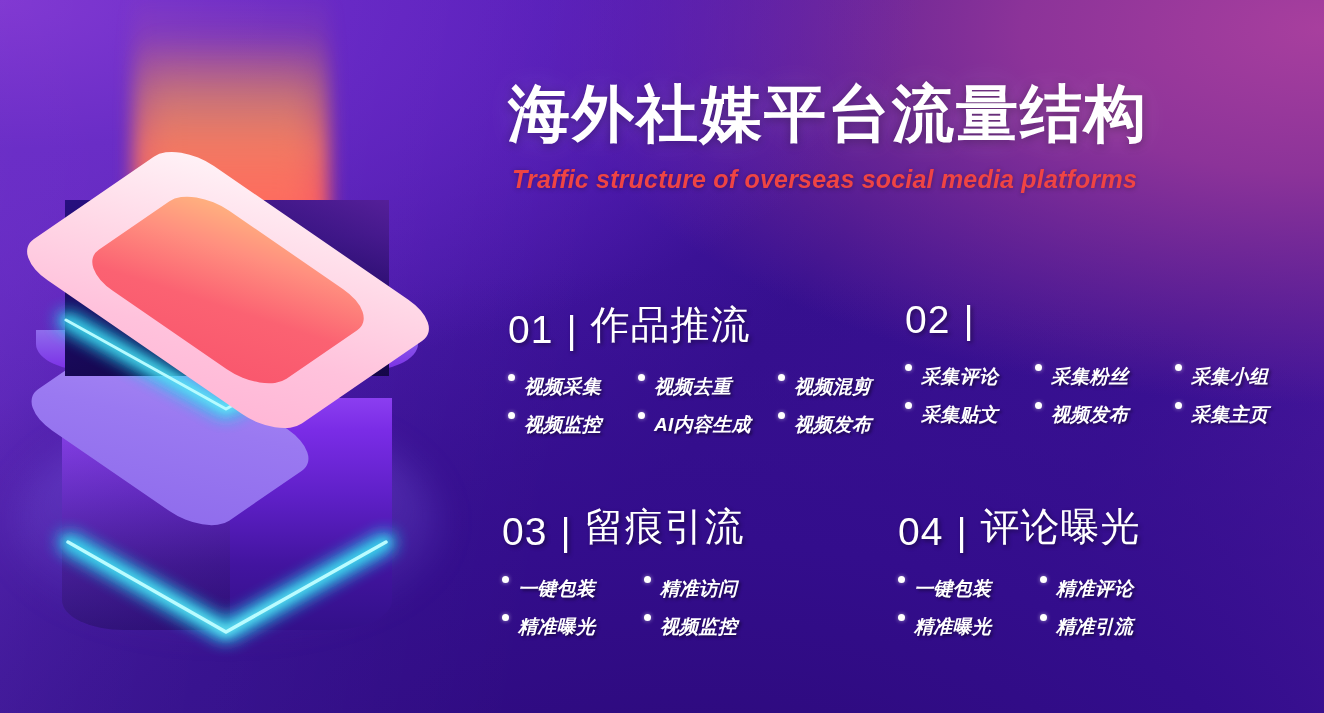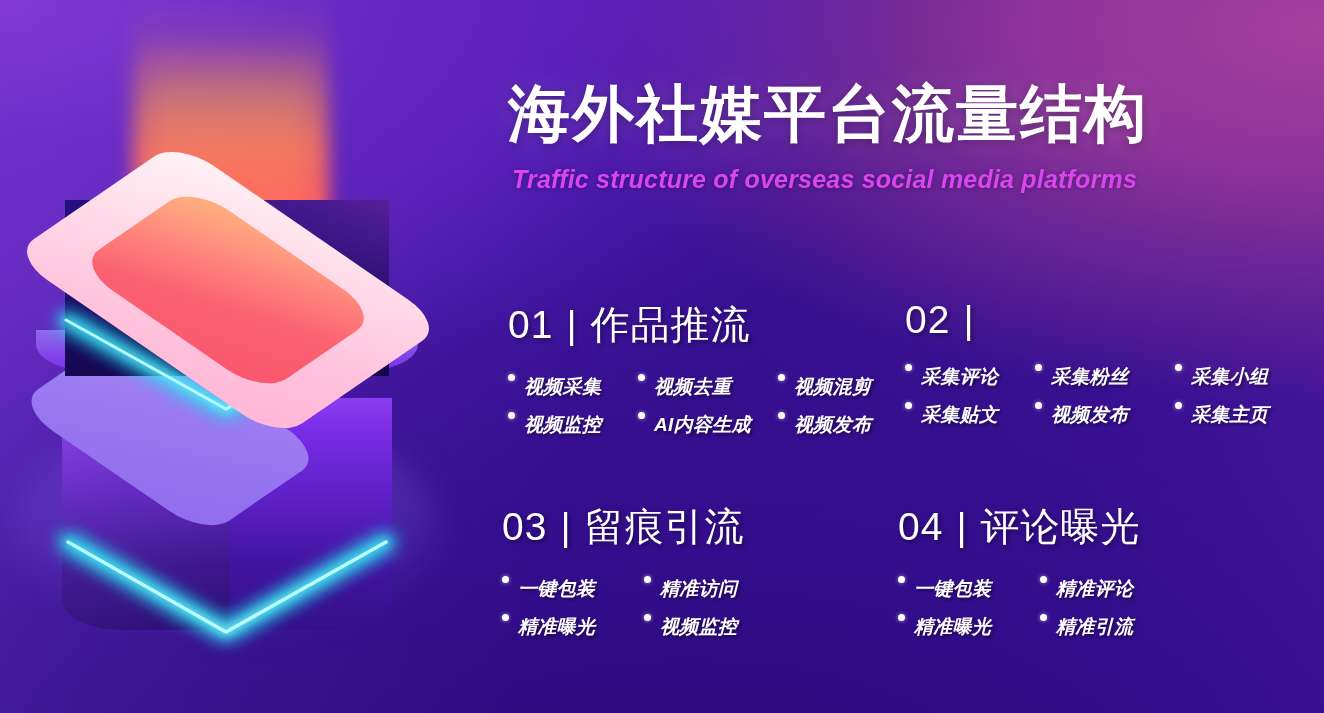--- a/index.html
+++ b/index.html
@@ -138,31 +138,31 @@
 
   .title {
     position:absolute; left:508px; top:62px;
     font-size:62px; font-weight:bold; color:#fff;
     letter-spacing:2px;
     text-shadow:0 2px 10px rgba(0,0,0,0.30), 0 0 32px rgba(255,255,255,0.14);
     white-space:nowrap;
   }
   .subtitle {
     position:absolute; left:512px; top:155px;
-    font-size:25px; font-style:italic; font-weight:bold; color:#d946ef;
+    font-size:25px; font-style:italic; font-weight:bold; color:#ef4444;
     letter-spacing:0.2px; white-space:nowrap;
     text-shadow:0 1px 5px rgba(0,0,0,0.30);
   }
 
   .sec { position:absolute; }
   .sec-head {
     font-size:39px; color:#ffffff; font-weight:300;
     letter-spacing:1px; white-space:nowrap;
     text-shadow:2px 2px 4px rgba(0,0,0,0.42);
-    display:flex; align-items:center; gap:13px;
+    display:flex; align-items:flex-end; gap:13px;
   }
   .sec-num { font-weight:300; }
   .sec-div { color:#fff; font-weight:300; }
   .sec-name { font-weight:400; }
 
   .items { margin-top:22px; display:grid; row-gap:12px; }
   .item { display:flex; align-items:flex-start; white-space:nowrap; }
   .dot {
     width:7px; height:7px; border-radius:50%;
     background:#fff; margin-right:9px; flex:0 0 auto;

